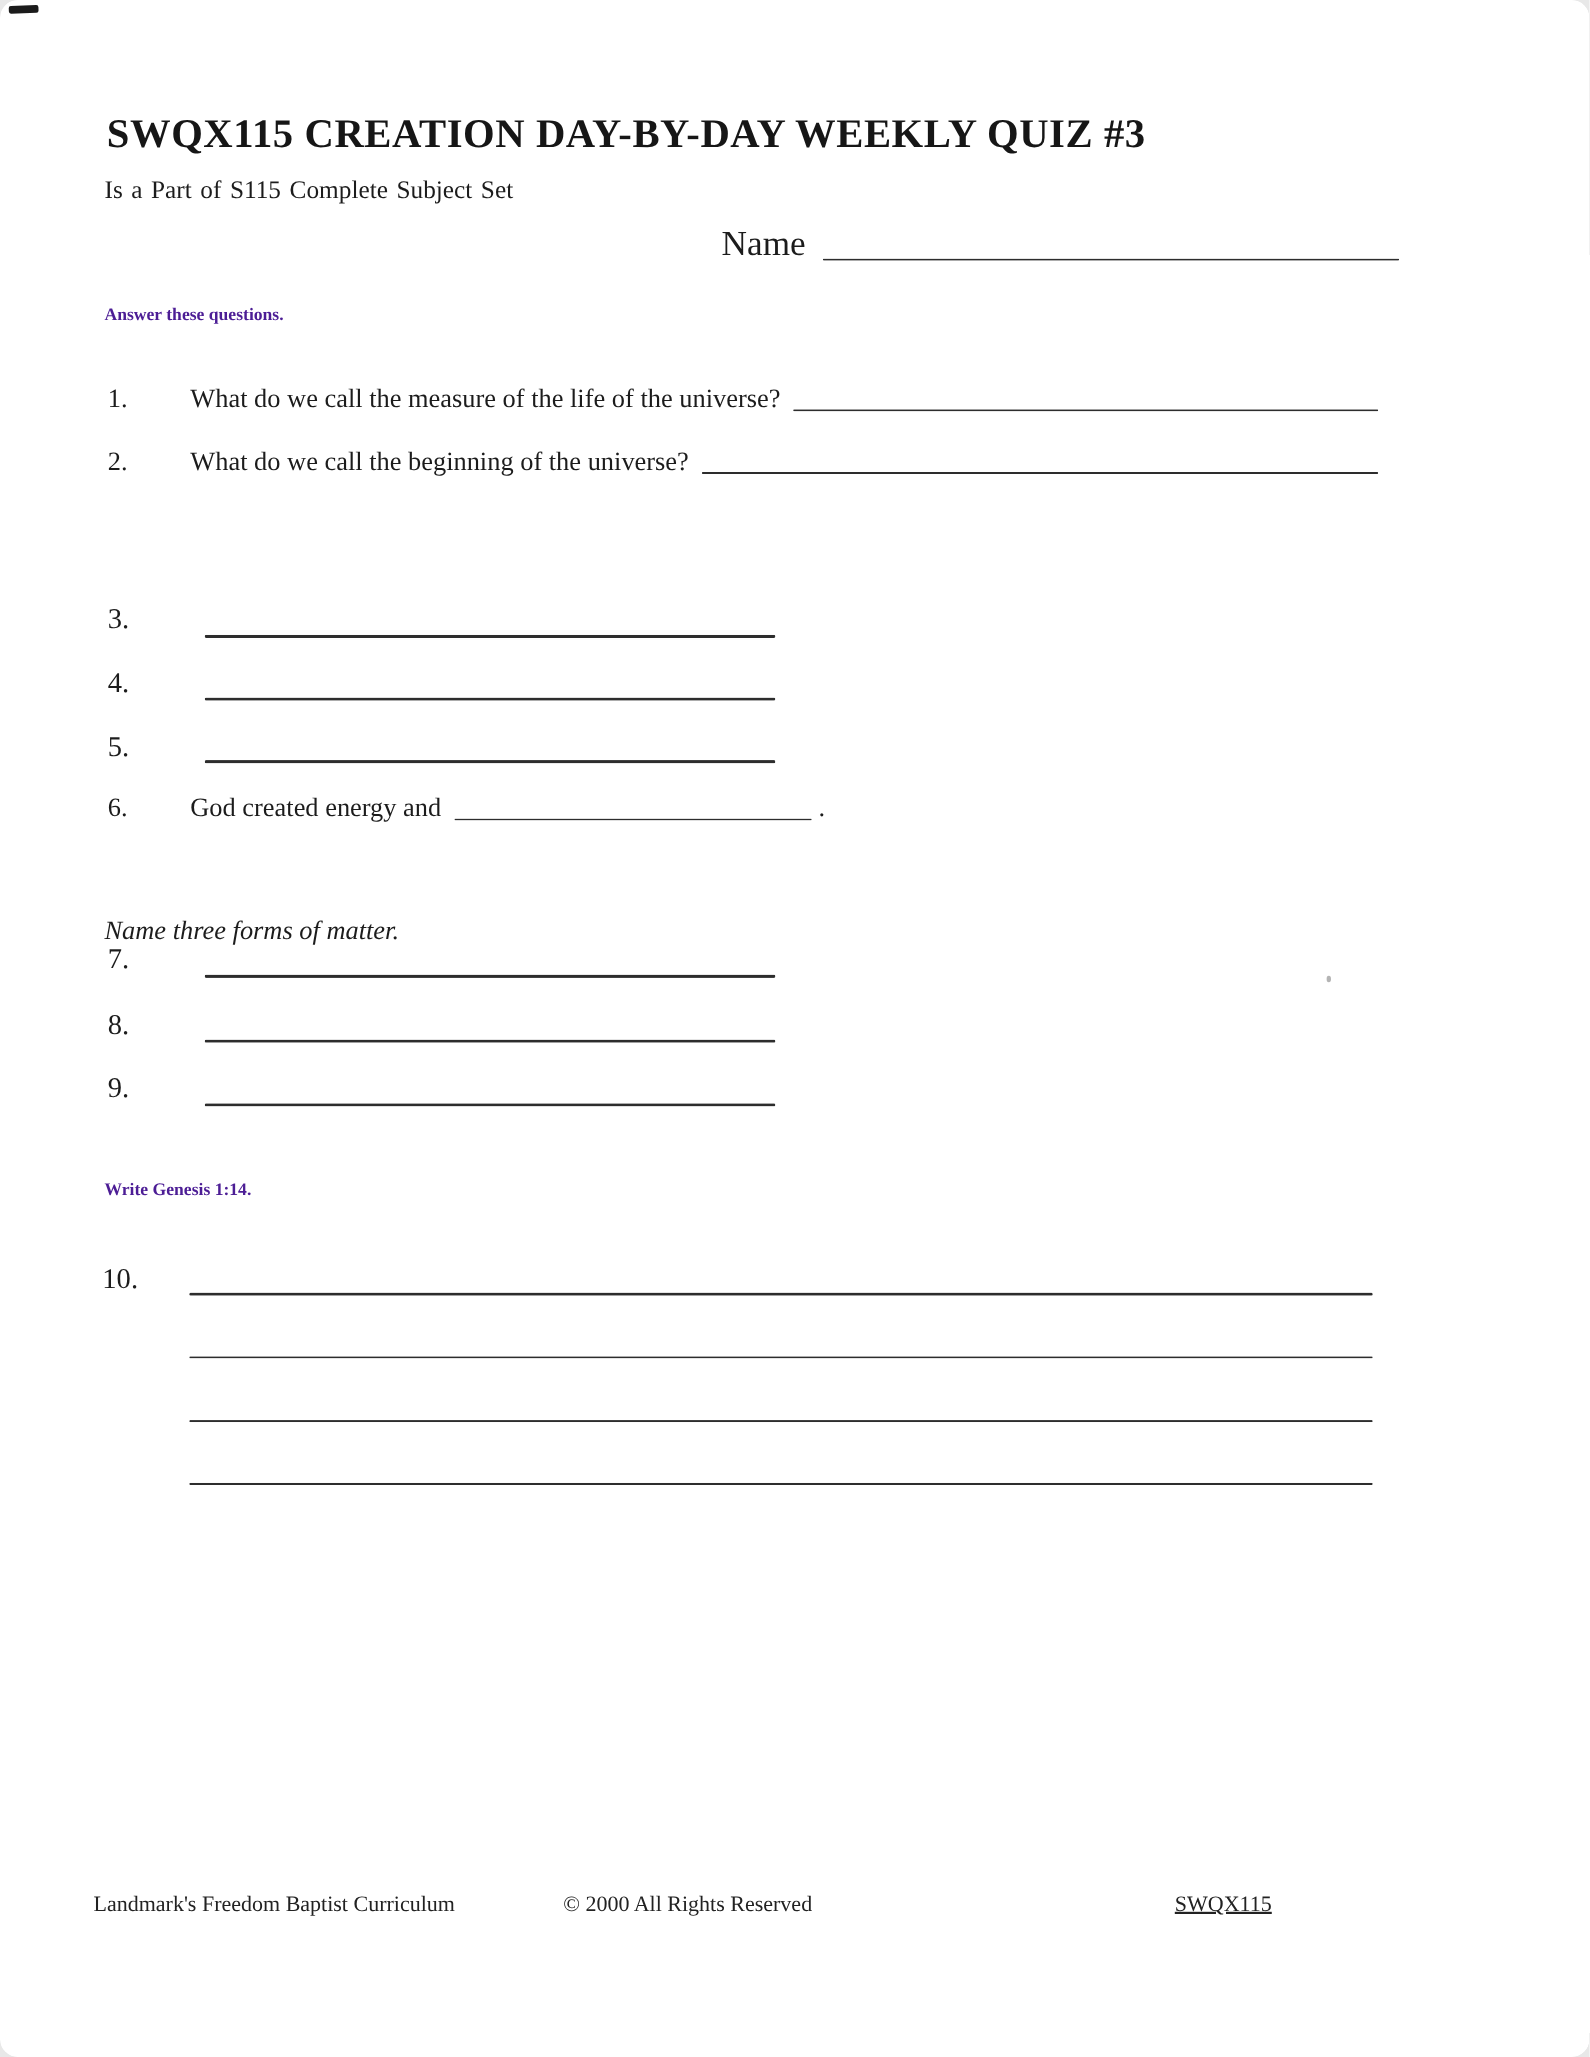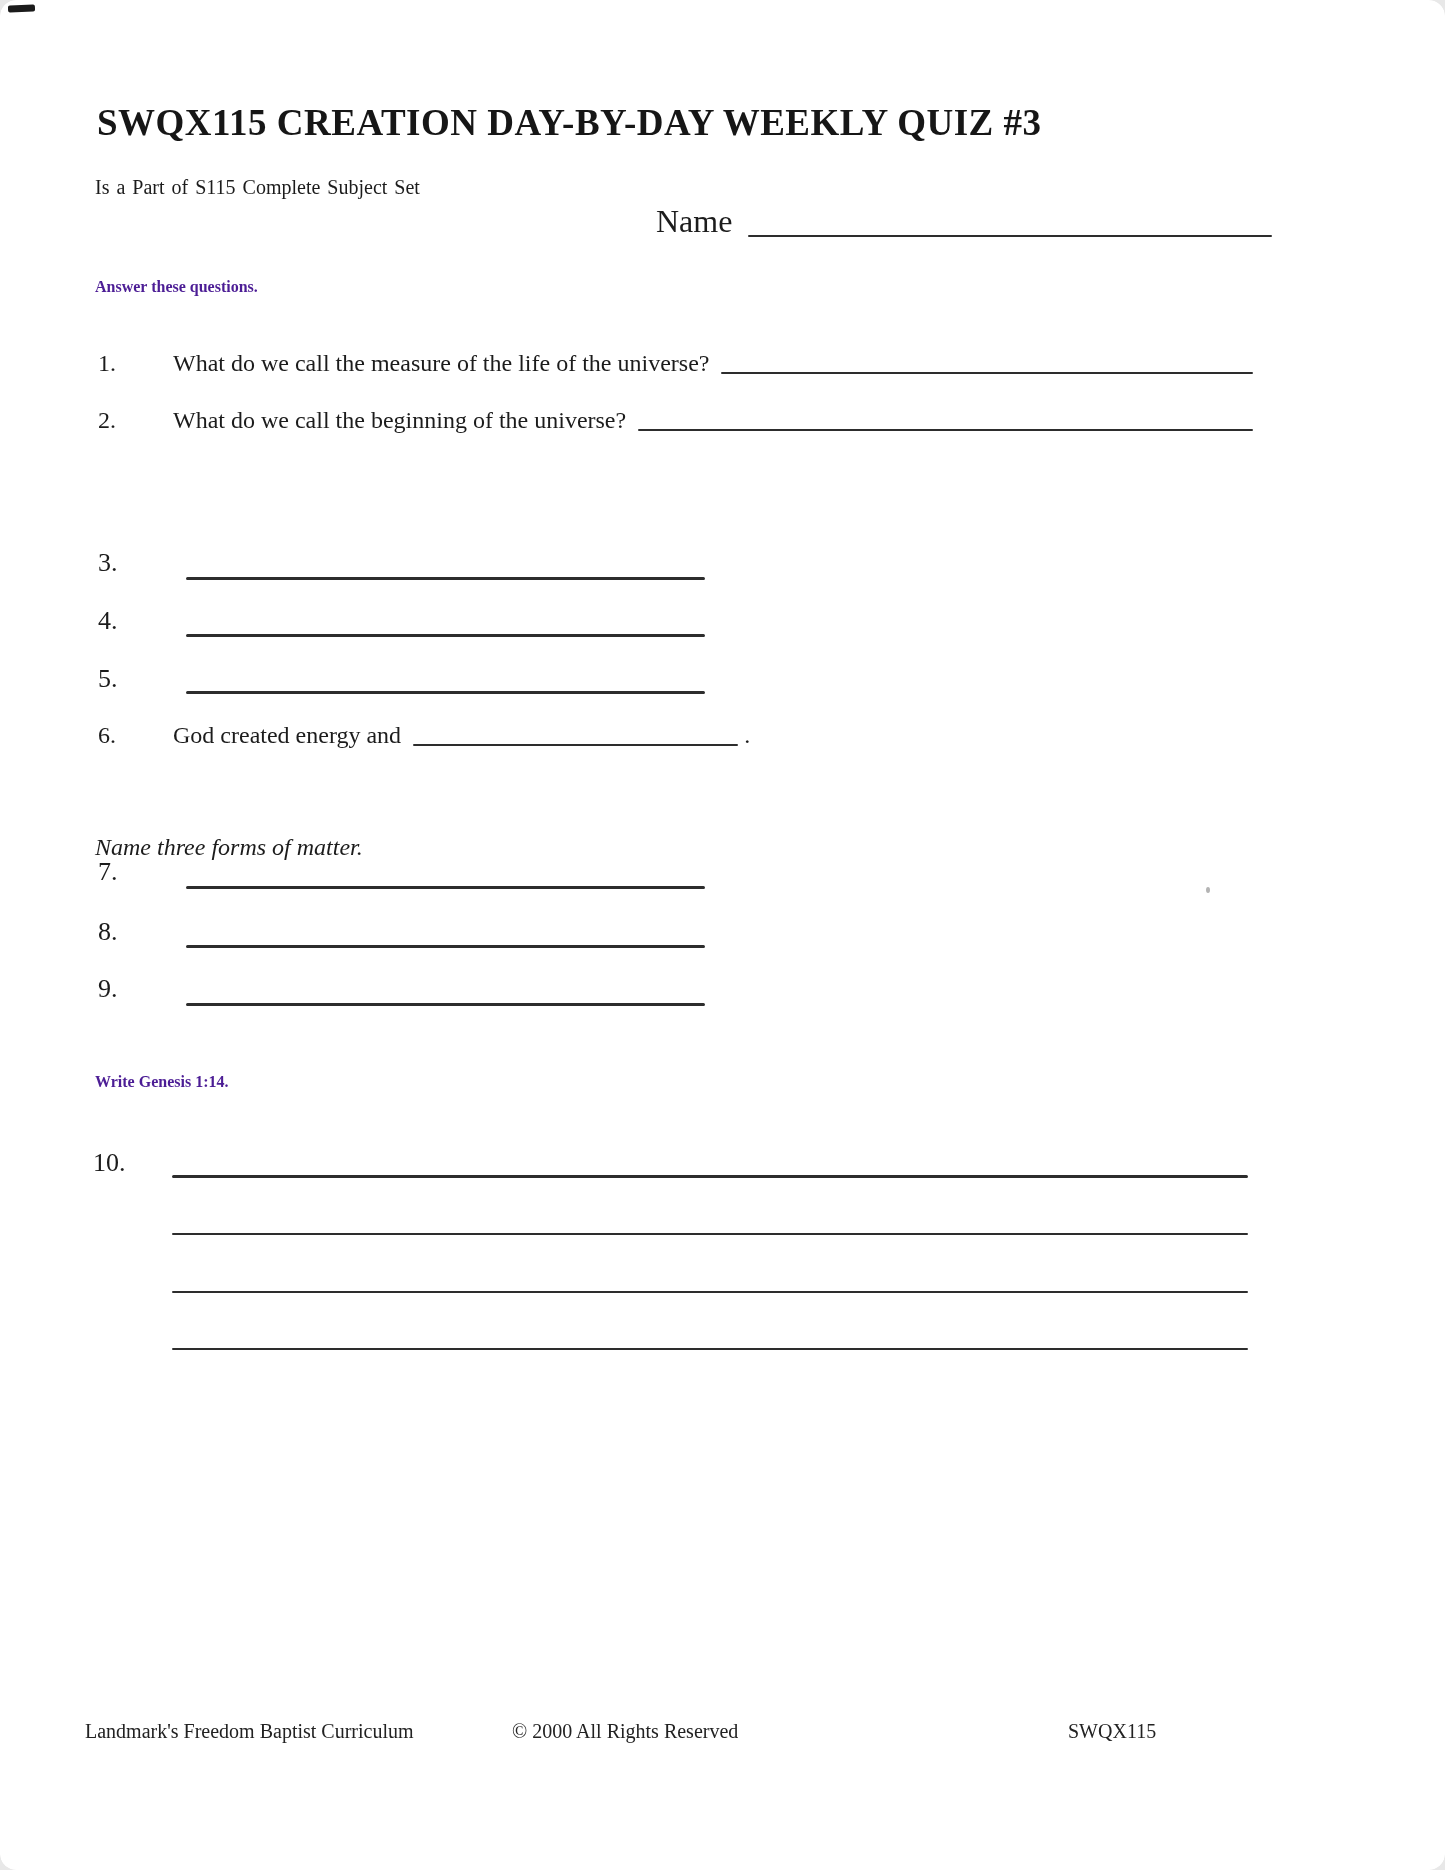--- a/index.html
+++ b/index.html
@@ -16,22 +16,22 @@
   }
   .abs { position: absolute; }
 
   
   .doc-title {
     left: 97px; top: 101px;
     font-size: 37px; font-weight: bold; letter-spacing: 0.5px;
     white-space: nowrap; color: #161616;
   }
   .doc-subtitle {
-    left: 95px; top: 176px;
-    font-size: 20px; word-spacing: 2px; white-space: nowrap; font-family: Liberation Serif, serif;
+    left: 95px; top: 160px;
+    font-size: 23px; word-spacing: 2px; white-space: nowrap; font-family: Liberation Serif, serif;
   }
   .name-row {
     left: 656px; top: 160px; width: 616px;
     display: flex; align-items: flex-end;
   }
   .name-label { font-size: 32px; line-height: 1.35; white-space: nowrap; margin-top: 40px; }
   .name-line {
     flex: 1; height: 0; margin-left: 16px; margin-bottom: 6px;
     border-top: 2px solid #2d2d2d;
   }
@@ -135,15 +135,15 @@
   <div class="abs heading" style="left:95px; top:1073px;">Write Genesis 1:14.</div>
 
   <div class="abs num-solo" style="left:93px; top:1148px;">10.</div>
   <div class="abs blank-line" style="left:172px; top:1175px; width:1076px;"></div>
   <div class="abs long-line" style="left:172px; top:1233px; width:1076px;"></div>
   <div class="abs long-line" style="left:172px; top:1291px; width:1076px;"></div>
   <div class="abs long-line" style="left:172px; top:1348px; width:1076px;"></div>
 
   <div class="abs footer-text" style="left:85px; top:1708px;">Landmark's Freedom Baptist Curriculum</div>
   <div class="abs footer-text" style="left:512px; top:1708px;">© 2000 All Rights Reserved</div>
-  <div class="abs footer-text" style="left:1068px; top:1708px;">SWQX115</div>
+  <div class="abs footer-text" style="left:1068px; top:1708px;text-decoration:underline;">SWQX115</div>
 
 </div>
 
 </body></html>

